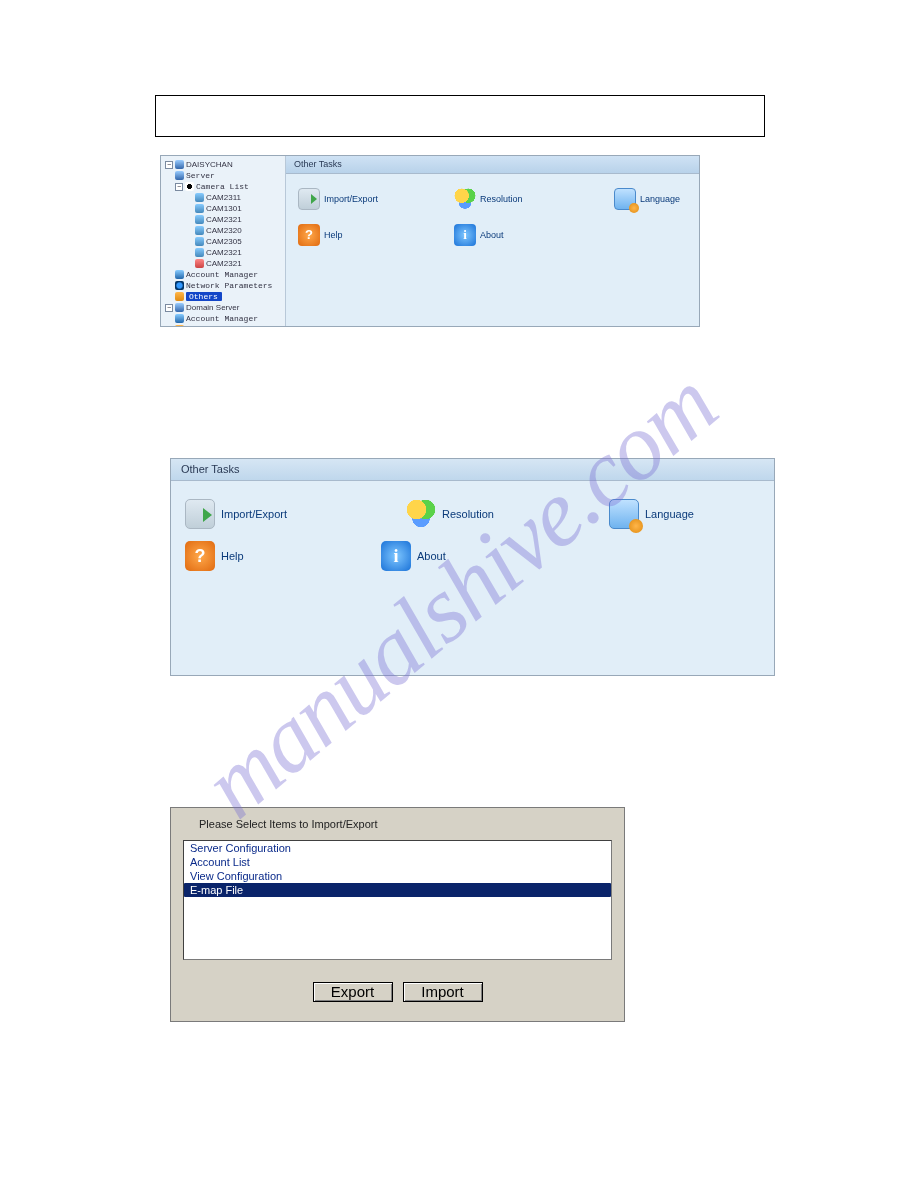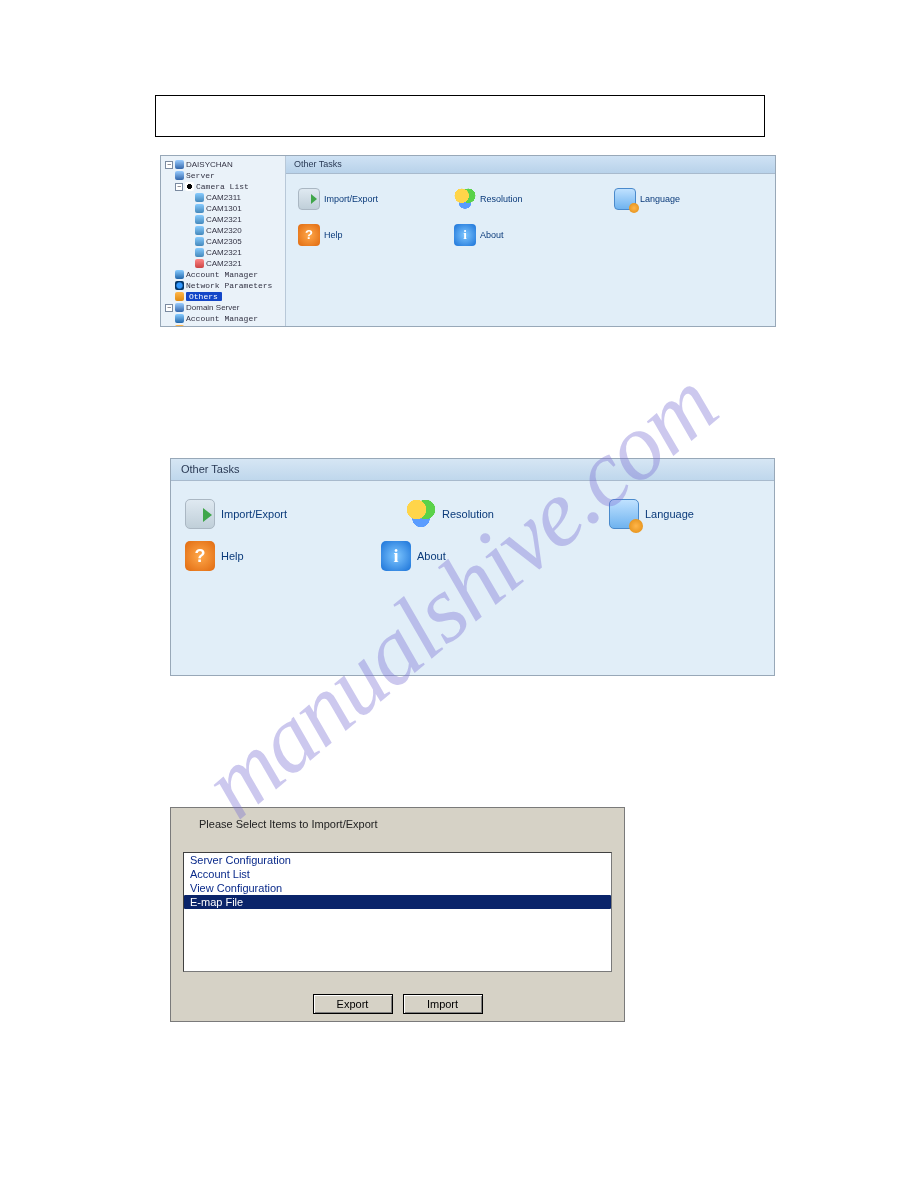--- a/index.html
+++ b/index.html
@@ -33,21 +33,21 @@
     top: 95px;
     width: 610px;
     height: 42px;
     border: 1px solid #000;
     background: #fff;
   }
 
   
   .panel1 {
     position: absolute;
-    left: 160px; top: 155px; width: 616px; height: 172px;
+    left: 160px; top: 155px; width: 540px; height: 172px;
     border: 1px solid #98a8b8;
     display: flex;
   }
   .tree-pane {
     width: 125px;
     background: #eaf2f9;
     border-right: 1px solid #b8c8d8;
     font-size: 8px;
     color: #334;
     padding: 3px 2px;
@@ -189,21 +189,21 @@
     left: 170px; top: 807px; width: 455px; height: 215px;
     border: 1px solid #7a7a7a;
     background: #d6d2c6;
     font-size: 11px;
   }
   .p3-title {
     padding: 10px 28px 6px;
     color: #222;
   }
   .p3-listbox {
-    margin: 16px 12px;
+    margin: 4px 12px;
     height: 120px;
     background: #fff;
     border: 1px solid #7a7a7a;
     border-top-color:#404040;border-left-color:#404040;
     overflow: hidden;
   }
   .p3-li {
     padding: 1px 6px;
     color: #0a2a8a;
     cursor: pointer;
@@ -213,21 +213,21 @@
     color: #fff;
   }
   .p3-buttons {
     display:flex;justify-content:center;gap:10px;margin-top:22px;
   }
   .p3-btn {
     width: 80px; height: 20px;
     background: #d6d2c6;
     border: 1px solid #000;
     box-shadow: inset 1px 1px #fff, inset -1px -1px #808080;
-    font-size: 11px; line-height:18px;text-align:center;
+    font-size: 15px; line-height:18px;text-align:center;
     cursor: pointer;
   }
 </style>
 </head>
 <body>
 
 <div class="watermark">manualshive.com</div>
 
 <div class="blank-box"></div>
 

